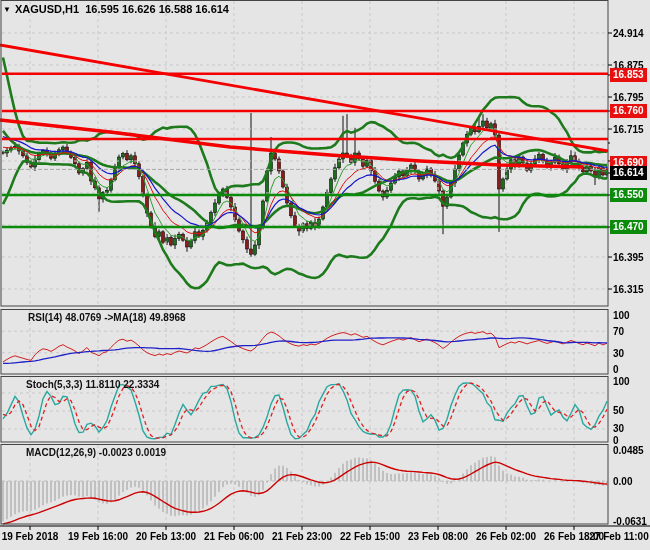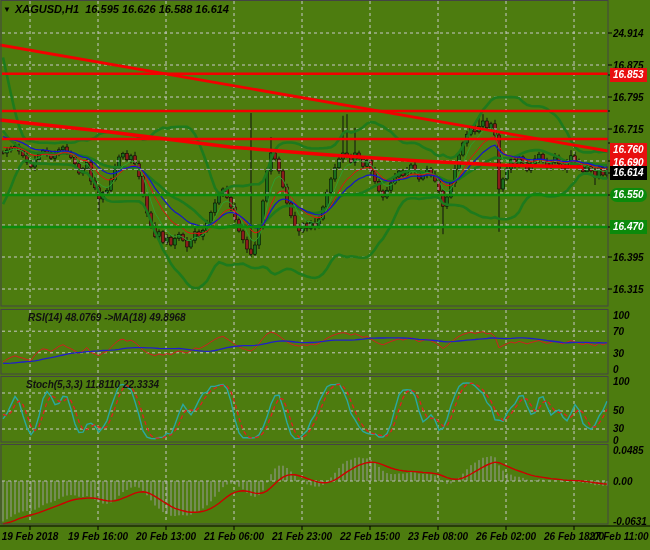--- a/index.html
+++ b/index.html
@@ -1,18 +1,18 @@
 <!DOCTYPE html>
 <html><head>
 <meta charset="utf-8">
 <style>
   * { margin:0; padding:0; box-sizing:border-box; }
   html,body { width:650px; height:550px; overflow:hidden; background:#fff;
               font-family:"Liberation Sans", sans-serif; }
-  #root { position:relative; width:650px; height:550px; background:#4d7c0f;font-style:italic; }
+  #root { position:relative; width:650px; height:550px; background:#e5e5e5; }
   #chart-svg { position:absolute; left:0; top:0; }
   .abs { position:absolute; white-space:nowrap; }
   #title-bar { left:3px; top:3px; font-size:11px; font-weight:bold; color:#000; }
   #title-marker { font-size:8px; margin-right:4px; vertical-align:1px; }
   .panel-label { font-size:10px; font-weight:bold; color:#111;padding-left:18px; }
   .price-label, .sub-label { font-size:10px; font-weight:bold; color:#000;
        transform:translateY(-50%); left:613px; }
   .badge { font-size:10px; font-weight:bold; color:#fff; padding:0 3px;
        height:14px; line-height:14px; transform:translateY(-50%); left:610px; }
   .time-label { font-size:10px; font-weight:bold; color:#000; top:531px;
@@ -599,35 +599,36 @@
       <polyline points="608.0,195.0 610.0,195.0" fill="none" stroke="#000" stroke-width="1"></polyline>
       <polyline points="608.0,227.0 610.0,227.0" fill="none" stroke="#000" stroke-width="1"></polyline>
     </svg>
 
   <div id="title-bar" class="abs">
     <span id="title-marker">▼</span><span>XAGUSD,H1</span>&nbsp;&nbsp;<span>16.595 16.626 16.588 16.614</span>
   </div>
 
   <div class="abs panel-label" style="left:10px; top:312px">RSI(14) 48.0769  -&gt;MA(18) 49.8968</div>
   <div class="abs panel-label" style="left:8px; top:379px">Stoch(5,3,3) 11.8110 22.3334</div>
+  <div class="abs panel-label" style="left:8px; top:447px">MACD(12,26,9) -0.0023 0.0019</div>
 
   <div id="price-axis"></div>
   <div id="time-axis"></div>
 <div class="abs price-label" style="top: 33px;">24.914</div>
     <div class="abs price-label" style="top: 65px;">16.875</div>
     <div class="abs price-label" style="top: 97px;">16.795</div>
     <div class="abs price-label" style="top: 129px;">16.715</div>
     <div class="abs price-label" style="top: 161px;">16.635</div>
     <div class="abs price-label" style="top: 257px;">16.395</div>
     <div class="abs price-label" style="top: 289px;">16.315</div>
     <div class="abs badge" style="top: 75px; background: rgb(232, 15, 15);">16.853</div>
-    <div class="abs badge" style="top: 111px; background: rgb(232, 15, 15); margin-top: 39px;">16.760</div>
+    <div class="abs badge" style="top: 111px; background: rgb(232, 15, 15);">16.760</div>
     <div class="abs badge" style="top: 143px; background: rgb(232, 15, 15); margin-top: 20px;">16.690</div>
     <div class="abs badge" style="top: 173px; background: rgb(0, 0, 0);">16.614</div>
-    <div class="abs badge" style="top: 195px; background: rgb(11, 138, 11); border-radius: 7px;">16.550</div>
+    <div class="abs badge" style="top: 195px; background: rgb(11, 138, 11);">16.550</div>
     <div class="abs badge" style="top: 227px; background: rgb(11, 138, 11);">16.470</div>
     <div class="abs sub-label" style="top: 315px;">100</div>
     <div class="abs sub-label" style="top: 331px;">70</div>
     <div class="abs sub-label" style="top: 353px;">30</div>
     <div class="abs sub-label" style="top: 369px;">0</div>
     <div class="abs sub-label" style="top: 381px;">100</div>
     <div class="abs sub-label" style="top: 392px; margin-left: 48px;">80</div>
     <div class="abs sub-label" style="top: 410px;">50</div>
     <div class="abs sub-label" style="top: 428px;">30</div>
     <div class="abs sub-label" style="top: 440px;">0</div>

